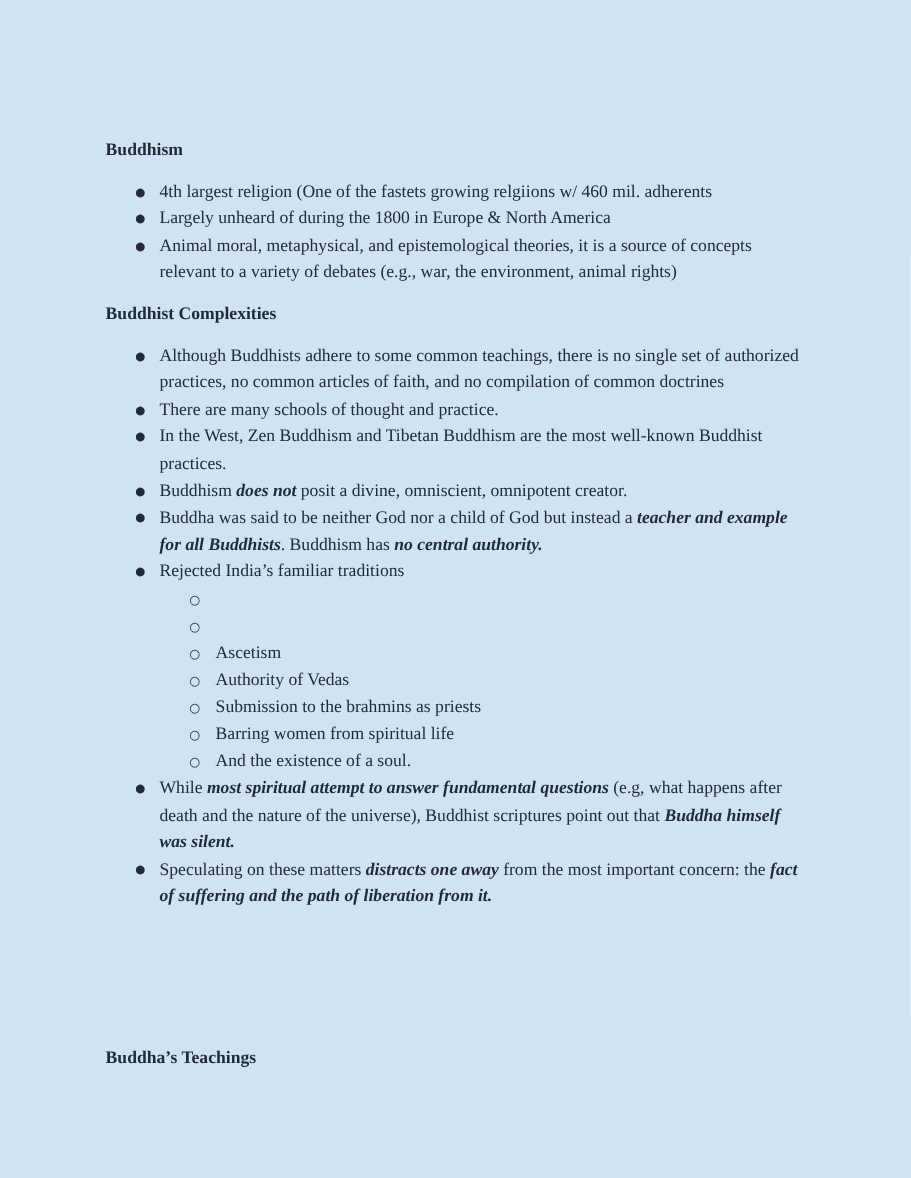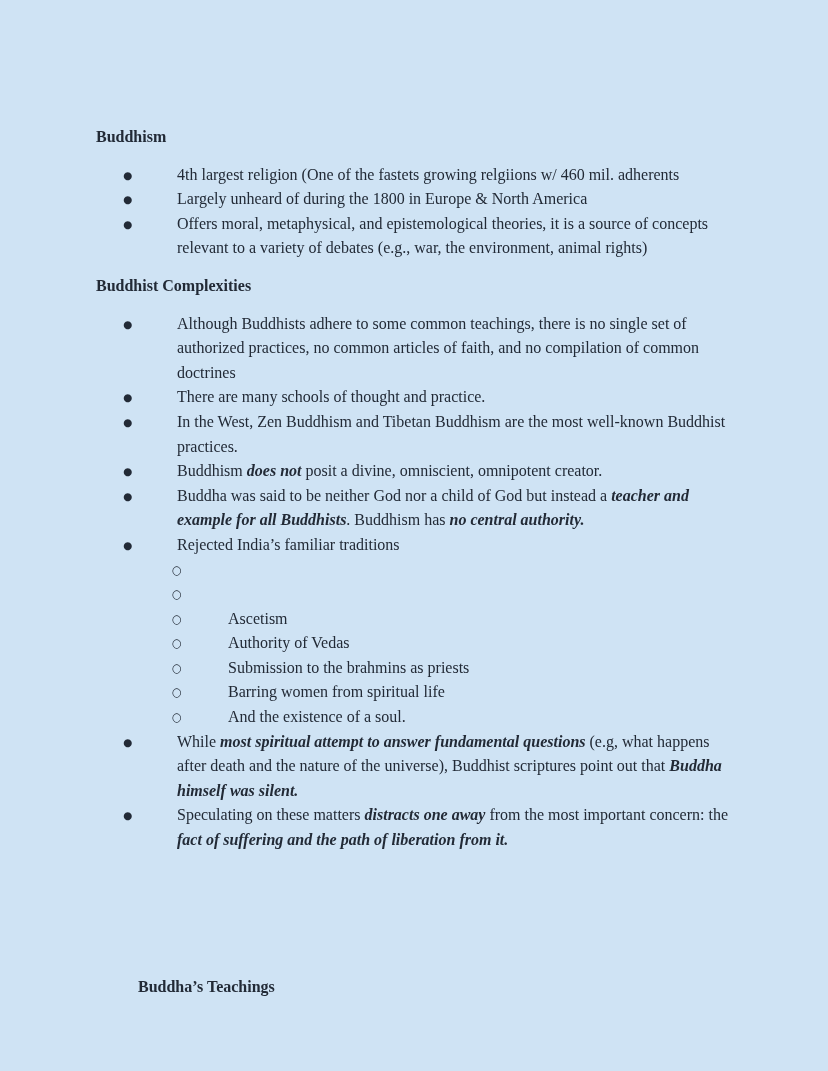--- a/index.html
+++ b/index.html
@@ -22,55 +22,55 @@
     cursor: text;
   }
   .section { margin: 0; }
   .heading {
     font-size: 16px;
     font-weight: 700;
     margin: 13px 0;
     line-height: 24.6px;
   }
   .section:first-child .heading { margin-top: 0; }
-  .section:last-child .heading { margin-top: 122px; margin-left: 42px; }
+  .section:last-child .heading { margin-top: 122px; }
   .list { margin: 0; }
   .li { display: flex; }
   .li.lvl1 { padding-left: 27px; }
   .li.lvl2 { padding-left: 76px; }
   .marker {
     flex: 0 0 auto;
     line-height: 24.6px;
     font-family: "DejaVu Sans", sans-serif;
     color: #222a36;
   }
   .li.lvl1 .marker { width: 22px; font-size: 10.5px; }
   .li.lvl2 .marker { width: 24px; font-size: 11.5px; }
-  .txt { flex: 1 1 auto; margin-left: 32px; }
+  .txt { flex: 1 1 auto; }
   .txt b { font-weight: 700; font-style: italic; }
 </style>
 </head>
 <body>
 
 <div class="page" style="background: rgb(207, 227, 244); color: rgb(34, 42, 54);">
   <div class="content">
       <section class="section">
         <h2 class="heading">Buddhism</h2>
         <div class="list">
           <div class="li lvl1">
             <span class="marker">●</span>
             <span class="txt"><span>4th largest religion (One of the fastets growing relgiions w/ 460 mil. adherents</span></span>
           </div>
           <div class="li lvl1">
             <span class="marker">●</span>
             <span class="txt"><span>Largely unheard of during the 1800 in Europe &amp; North America</span></span>
           </div>
           <div class="li lvl1">
             <span class="marker">●</span>
-            <span class="txt"><span>Offers moral, metaphysical, and epistemological theories, it is a source of concepts relevant to a variety of debates (e.g., war, the environment, animal rights)</span></span>
+            <span class="txt"><span>Animal moral, metaphysical, and epistemological theories, it is a source of concepts relevant to a variety of debates (e.g., war, the environment, animal rights)</span></span>
           </div>
         </div>
       </section>
       <section class="section">
         <h2 class="heading">Buddhist Complexities</h2>
         <div class="list">
           <div class="li lvl1">
             <span class="marker">●</span>
             <span class="txt"><span>Although Buddhists adhere to some common teachings, there is no single set of authorized practices, no common articles of faith, and no compilation of common doctrines</span></span>
           </div>

